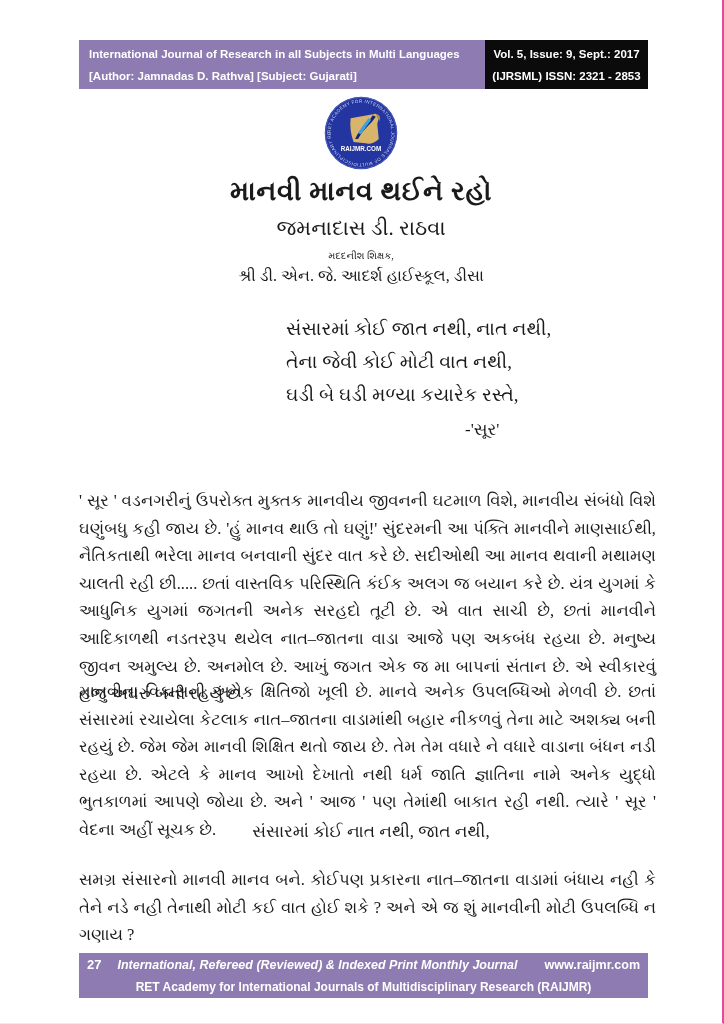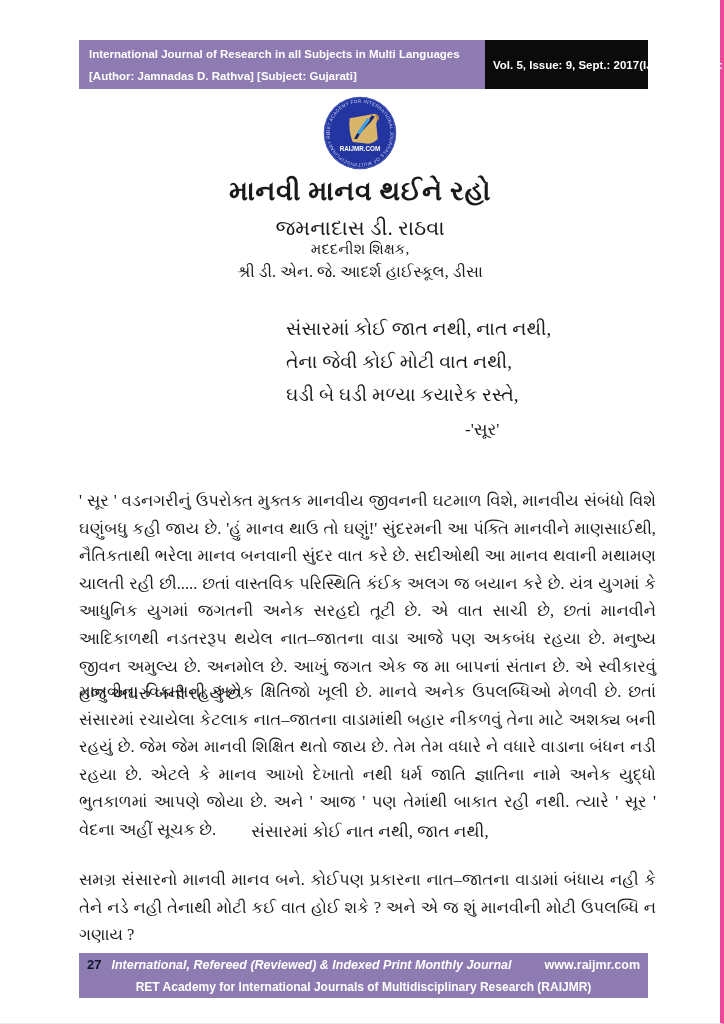--- a/index.html
+++ b/index.html
@@ -7,21 +7,21 @@
   body {
     width:724px; height:1024px;
     font-family:"Liberation Serif","DejaVu Serif",serif;
     color:#1a1a1a;
     position:relative;
     overflow:hidden;
   }
   .page {
     position:absolute; inset:0;
     background:#ffffff;
-    border-right:4px solid #ec4899;
+    border-right:2px solid #ec4899;
     border-bottom:1px solid #ececec;
   }
   
   .header-bar {
     position:absolute; left:79px; top:40px; width:569px; height:49px;
     display:flex;
     font-family:"Liberation Sans","DejaVu Sans",sans-serif;
   }
   .header-left {
     flex:1;
@@ -29,35 +29,35 @@
     color:#ffffff;
     padding:6px 10px 4px 10px;
     display:flex; flex-direction:column; justify-content:space-between;
     font-size:11.5px; font-weight:bold; line-height:17px;
   }
   .header-right {
     width:163px;
     background:#0b0b0b;
     color:#ffffff;
     padding:6px 8px 4px 8px;
-    display:flex; flex-direction:row; justify-content:space-between; align-items:center;
+    display:flex; flex-direction:column; justify-content:space-between; align-items:center;
     font-size:11.5px; font-weight:bold; line-height:17px; text-align:center;
     white-space:nowrap;
   }
   
   .logo-wrap {
     position:absolute; left:0; right:0; top:96px;
     display:flex; justify-content:center;
   }
   .logo-wrap svg { width:74px; height:74px; }
   
   .title-block { position:absolute; left:0; right:0; top:176px; text-align:center; }
   .article-title { font-size:27px; font-weight:bold; letter-spacing:0.5px; }
   .article-author { font-size:21px; margin-top:9px; }
-  .article-designation { font-size:15px; }
+  .article-designation { font-size:10px; margin-top:9px; }
   .article-institution { font-size:16px; margin-top:5px; }
   
   .poem1 { position:absolute; left:286px; top:312px; font-size:19px; line-height:33px; }
   .poem1-sign { position:absolute; left:465px; top:420px; font-size:17px; }
   
   .bodytext {
     position:absolute; left:79px; width:577px;
     font-size:16.5px; line-height:27.6px;
     text-align:justify;
   }
@@ -70,21 +70,21 @@
   
   .footer-bar {
     position:absolute; left:79px; top:953px; width:569px; height:45px;
     background:#8d7bb2; color:#ffffff;
     font-family:"Liberation Sans","DejaVu Sans",sans-serif;
     font-weight:bold;
     padding:4px 8px 3px 8px;
     display:flex; flex-direction:column; justify-content:space-between;
   }
   .footer-line1 { display:flex; align-items:baseline; font-size:12.5px; line-height:16px; }
-  .footer-page-num { color:#0f172a; margin-right:10px; font-size:13px; }
+  .footer-page-num { color:#ffffff; margin-right:16px; font-size:13px; }
   .footer-journal { flex:1;font-style:italic; }
   .footer-site { margin-left:8px; }
   .footer-line2 { text-align:center; font-size:12px; line-height:15px; }
 </style>
 </head>
 <body>
 
 <div class="page">
 
   <div class="header-bar">

